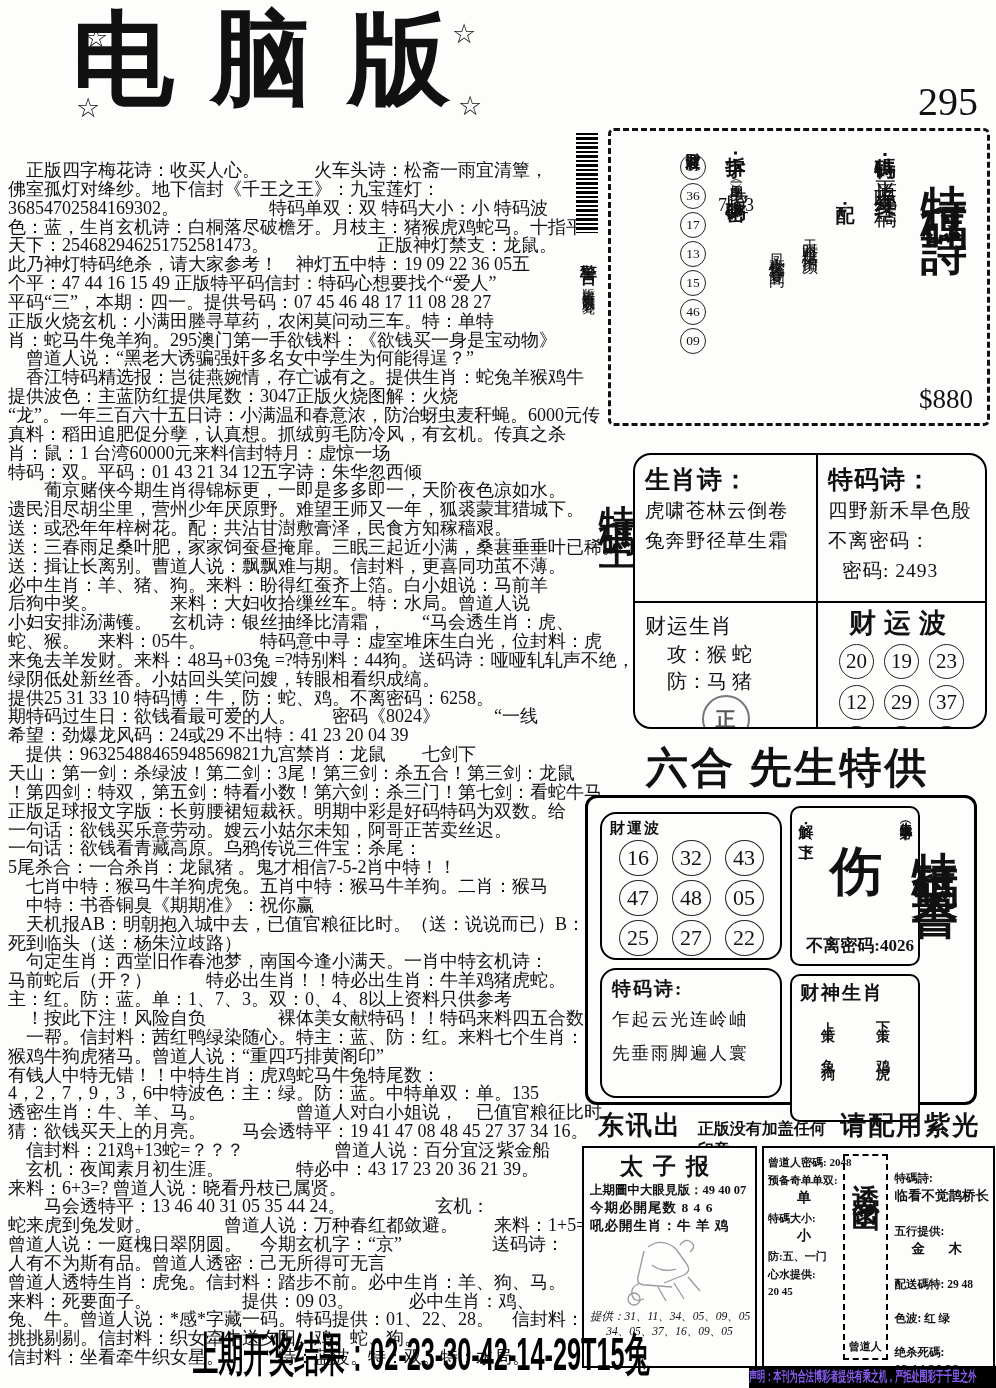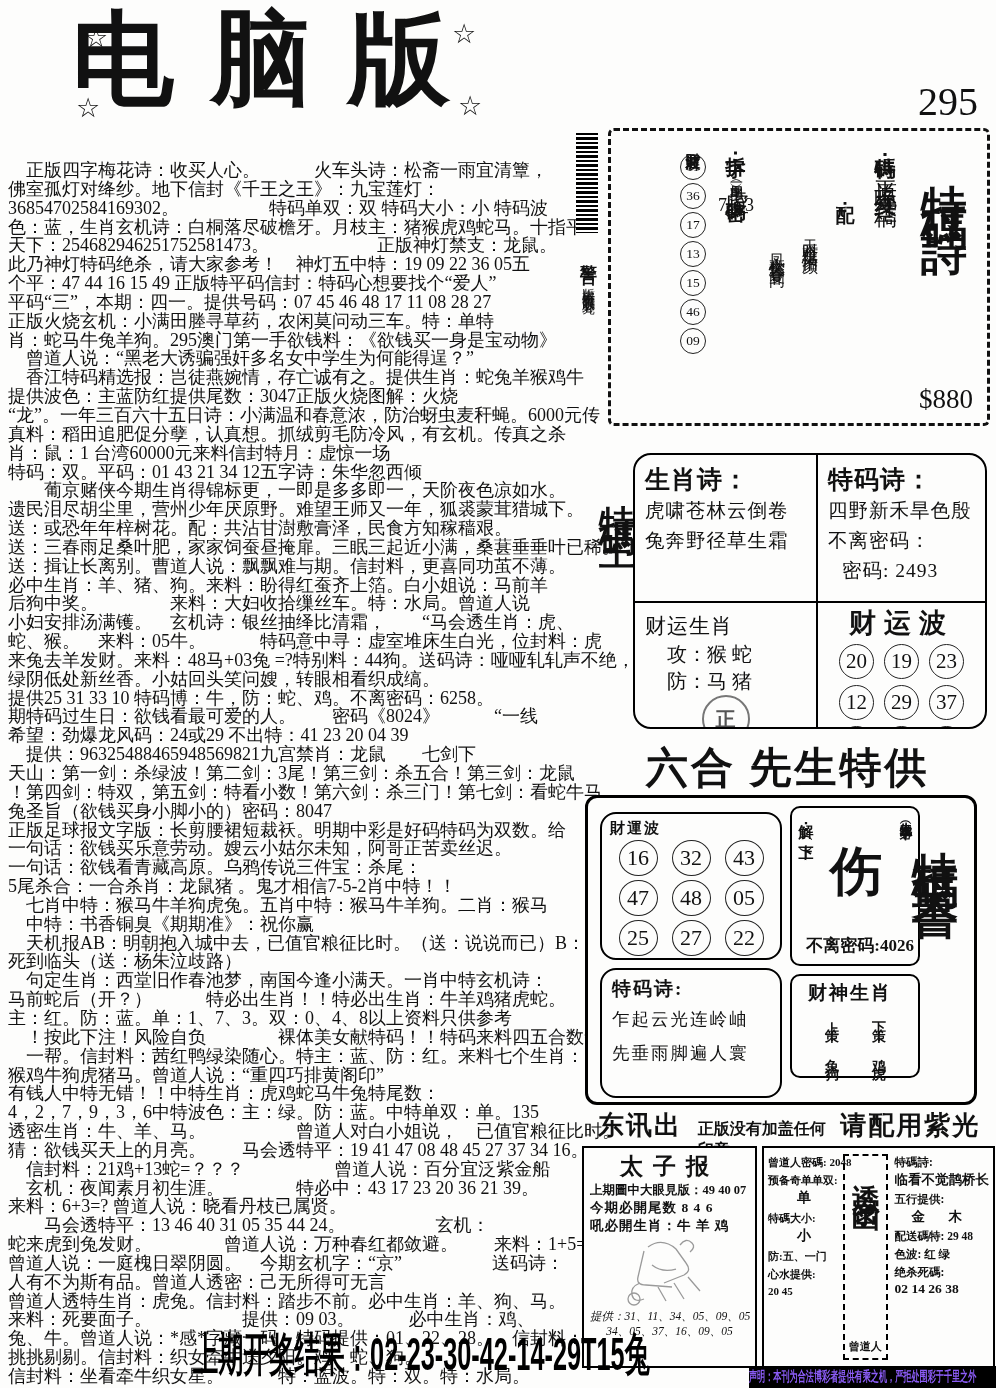--- a/index.html
+++ b/index.html
@@ -73,21 +73,21 @@
   .grid-liuhe .circle{width:37px;height:34px;font-size:22px;margin:2px 7px;}
   #lh-b{left:202px;top:8px;width:130px;height:160px;border-radius:10px;padding:4px;display:flex;flex-direction:column;}
   #lh-b .toprow{flex:1;display:flex;justify-content:space-between;}
   .jie-v{writing-mode:vertical-rl;font-size:15px;font-weight:bold;letter-spacing:2px;}
   .jie-char{font-size:52px;font-weight:bold;align-self:center;font-family:"Liberation Serif",serif;}
   .songzi-v{writing-mode:vertical-rl;font-size:12.5px;font-weight:bold;letter-spacing:1px;}
   .lh-mima{font-size:17px;font-weight:bold;text-align:right;padding:2px 0 3px;}
   #lh-c{left:12px;top:170px;width:182px;height:130px;border-radius:16px;padding:6px 10px;}
   .lh-ts-title{font-size:19px;font-weight:900;letter-spacing:2px;}
   .lh-ts-line{font-size:17.5px;line-height:34px;letter-spacing:2px;}
-  #lh-d{left:202px;top:176px;width:130px;height:104px;border-radius:10px;padding:4px 16px;}
+  #lh-d{left:202px;top:176px;width:130px;height:148px;border-radius:10px;padding:4px 8px;}
   .caishen-title{font-size:19px;font-weight:900;letter-spacing:2px;}
   #caishen-cols{display:flex;justify-content:space-around;margin-top:4px;}
   .caishen-col{writing-mode:vertical-lr;font-size:14px;font-weight:bold;letter-spacing:8px;height:84px;}
   #lh-tianshu{position:absolute;right:8px;top:16px;writing-mode:vertical-rl;font-size:46px;
     font-weight:bold;letter-spacing:14px;}
   #dongxun-row{position:absolute;left:598px;top:1108px;width:392px;display:flex;
     justify-content:space-between;align-items:baseline;z-index:2;}
   .dx-big{font-size:26px;font-weight:bold;letter-spacing:2px;}
   .dx-small{font-size:16px;font-weight:bold;}
   
@@ -104,21 +104,21 @@
     box-sizing:border-box;padding:4px;z-index:2;background:#fdfdfc;display:flex;}
   #tmh-left{width:72px;font-size:11px;font-weight:bold;}
   #tmh-left .val{font-size:14px;text-align:center;margin:1px 0 4px;}
   #tmh-left .item{margin-top:3px;white-space:nowrap;}
   #tmh-center{width:56px;border:2px dashed #000;margin:2px 3px;position:relative;
     display:flex;flex-direction:column;align-items:center;justify-content:space-between;padding:6px 0 4px;}
   #tmh-title{writing-mode:vertical-rl;font-size:28px;font-weight:900;letter-spacing:10px;}
   #tmh-author{font-size:11px;font-weight:bold;}
   #tmh-right{flex:1;font-size:11.5px;font-weight:bold;padding-left:4px;}
   #tmh-right .big{font-size:13.5px;margin:1px 0 3px;white-space:nowrap;}
-  #tmh-right .item{margin-top:3px;white-space:nowrap;}
+  #tmh-right .item{margin-top:19px;white-space:nowrap;}
   
   #overlay-result{position:absolute;left:193px;top:1324px;font-size:46px;font-weight:900;
     font-family:"Liberation Sans",sans-serif;white-space:pre;transform:scaleX(0.55);
     transform-origin:left top;z-index:5;color:#000;}
   #disclaimer-bar{position:absolute;left:749px;top:1366px;width:247px;height:22px;background:#000;
     color:#8b5cf6;z-index:6;display:flex;align-items:center;overflow:hidden;}
   #disclaimer-bar span{font-size:14px;font-weight:bold;white-space:pre;transform:scaleX(0.58);
     transform-origin:left center;}
 </style>
 </head>
@@ -161,21 +161,20 @@
       <div class="bodyline">小妇安排汤满镬。　玄机诗：银丝抽绎比清霜，　　“马会透生肖：虎、</div>
       <div class="bodyline">蛇、猴。　来料：05牛。　　　特码意中寻：虚室堆床生白光，位封料：虎</div>
       <div class="bodyline">来兔去羊发财。来料：48马+03兔 =?特别料：44狗。送码诗：哑哑轧轧声不绝，</div>
       <div class="bodyline">绿阴低处新丝香。小姑回头笑问嫂，转眼相看织成缟。</div>
       <div class="bodyline">提供25 31 33 10 特码博：牛，防：蛇、鸡。不离密码：6258。</div>
       <div class="bodyline">期特码过生日：欲钱看最可爱的人。　　密码《8024》　　　“一线</div>
       <div class="bodyline">希望：劲爆龙风码：24或29 不出特：41 23 20 04 39</div>
       <div class="bodyline">　提供：96325488465948569821九宫禁肖：龙鼠　　七剑下</div>
       <div class="bodyline">天山：第一剑：杀绿波！第二剑：3尾！第三剑：杀五合！第三剑：龙鼠</div>
       <div class="bodyline">！第四剑：特双，第五剑：特看小数！第六剑：杀三门！第七剑：看蛇牛马</div>
-      <div class="bodyline">兔圣旨（欲钱买身小脚小的）密码：8047</div>
       <div class="bodyline">正版足球报文字版：长剪腰裙短裁袄。明期中彩是好码特码为双数。给</div>
       <div class="bodyline">一句话：欲钱买乐意劳动。嫂云小姑尔未知，阿哥正苦卖丝迟。</div>
       <div class="bodyline">一句话：欲钱看青藏高原。乌鸦传说三件宝：杀尾：</div>
       <div class="bodyline">5尾杀合：一合杀肖：龙鼠猪 。鬼才相信7-5-2肖中特！！</div>
       <div class="bodyline">　七肖中特：猴马牛羊狗虎兔。五肖中特：猴马牛羊狗。二肖：猴马</div>
       <div class="bodyline">　中特：书香铜臭《期期准》：祝你赢</div>
       <div class="bodyline">　天机报AB：明朝抱入城中去，已值官粮征比时。（送：说说而已）B：</div>
       <div class="bodyline">死到临头（送：杨朱泣歧路）</div>
       <div class="bodyline">　句定生肖：西堂旧作春池梦，南国今逢小满天。一肖中特玄机诗：</div>
       <div class="bodyline">马前蛇后（开？）　　　特必出生肖！！特必出生肖：牛羊鸡猪虎蛇。</div>

